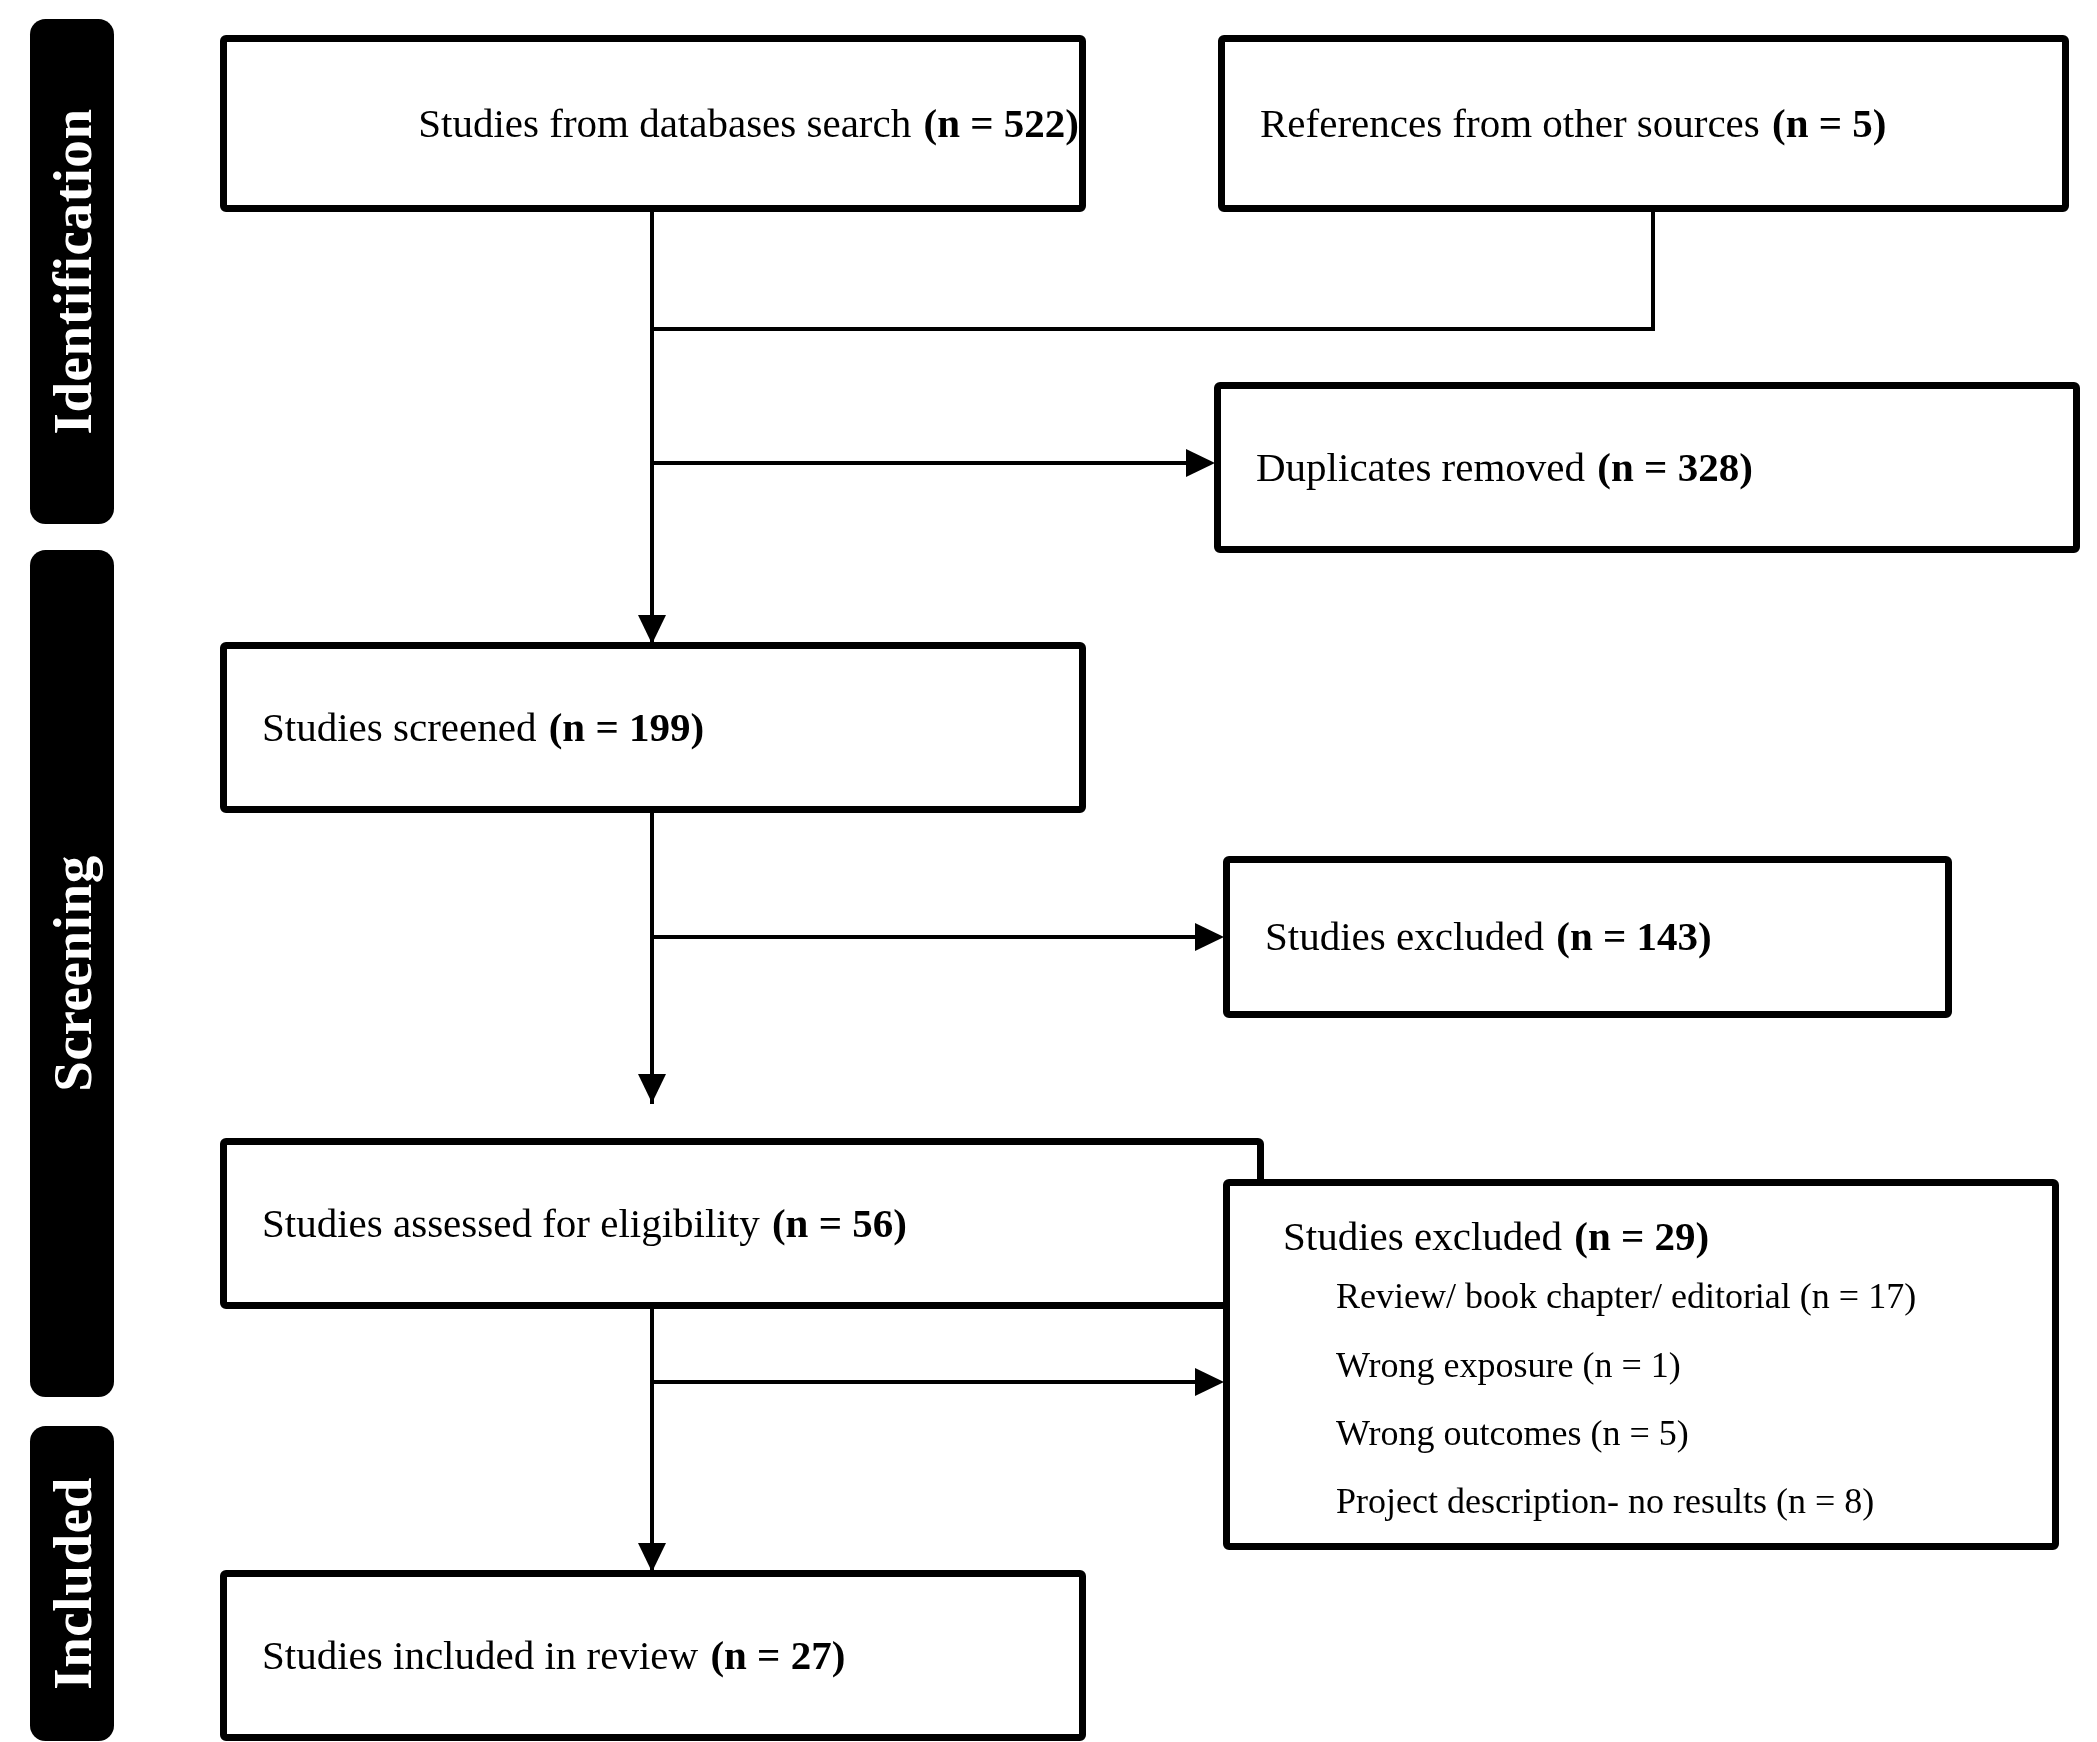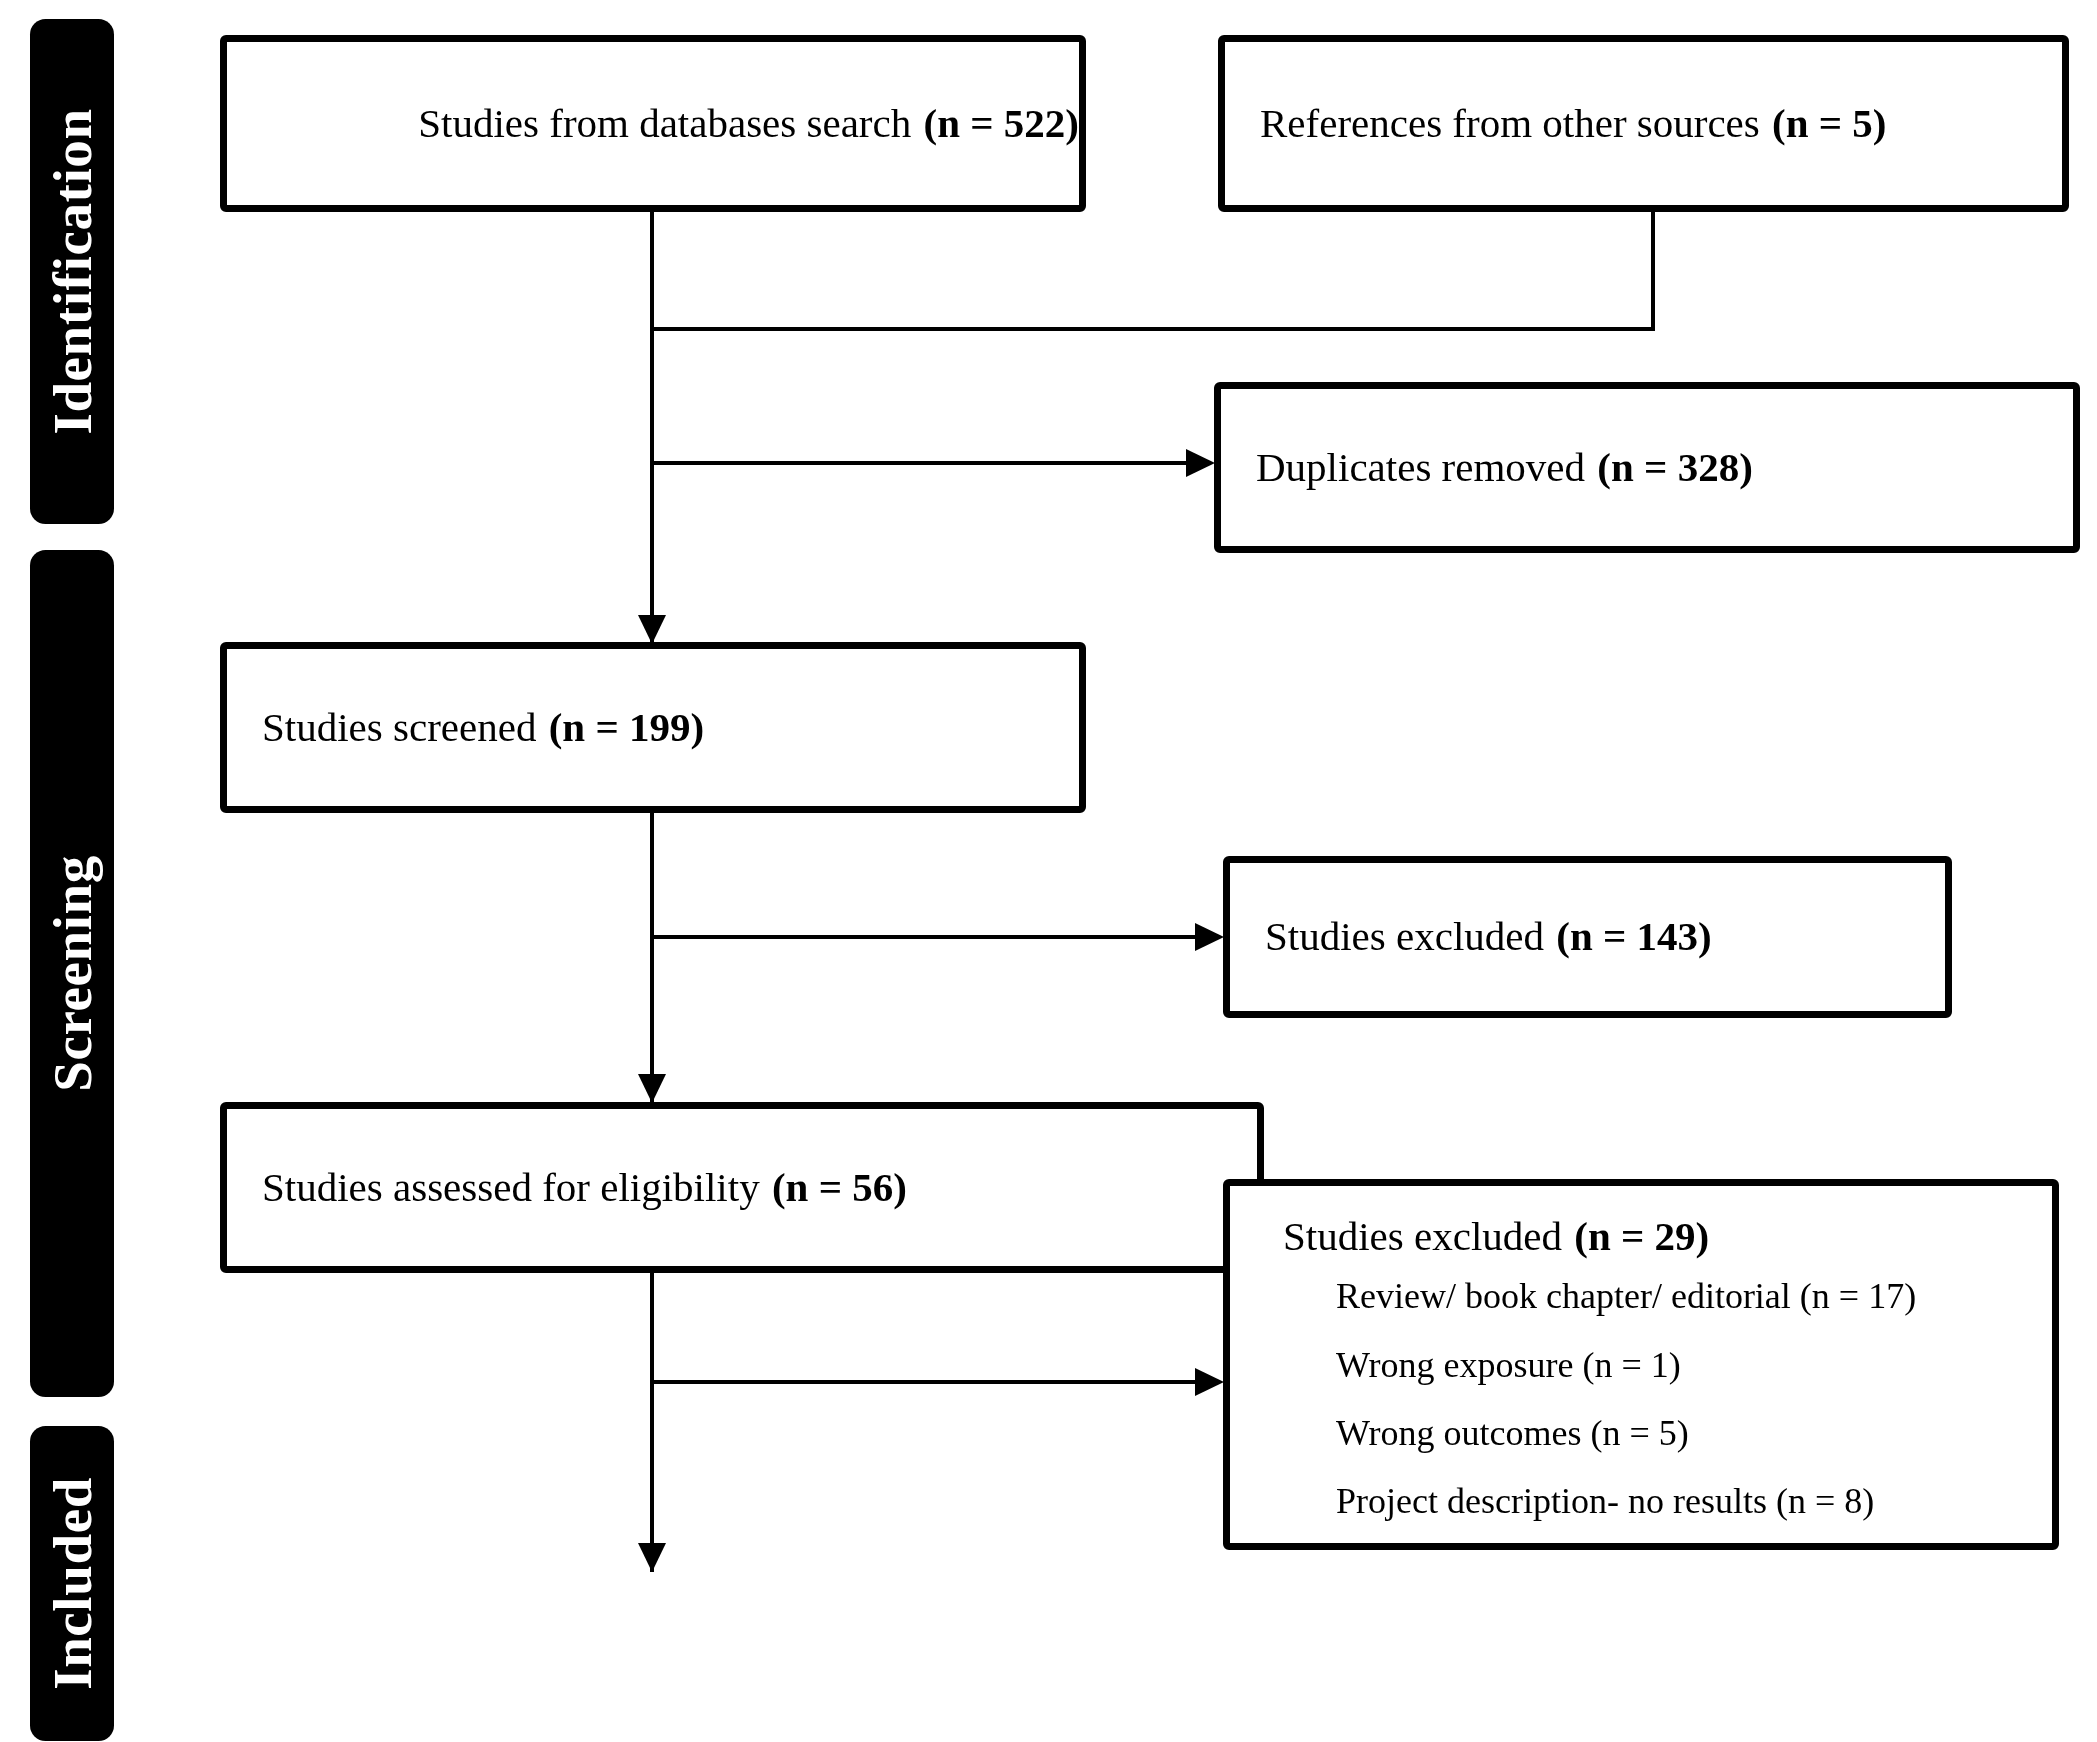--- a/index.html
+++ b/index.html
@@ -93,29 +93,32 @@
   </div>
 
   <div class="box" style="left:220px; top:642px; width:866px; height:171px;">
     <div class="box-text"><span>Studies screened</span><span class="count">(n = 199)</span></div>
   </div>
 
   <div class="box" style="left:1223px; top:856px; width:729px; height:162px;">
     <div class="box-text"><span>Studies excluded</span><span class="count">(n = 143)</span></div>
   </div>
 
-  <div class="box" style="left:220px; top:1102px; width:1044px; height:171px;">
+  <div class="box" style="left:220px; top:1138px; width:1044px; height:171px;">
     <div class="box-text"><span>Studies assessed for eligibility</span><span class="count">(n = 56)</span></div>
   </div>
 
   <div class="box box-multi" style="left:1223px; top:1179px; width:836px; height:371px;">
     <div class="box-header"><span>Studies excluded</span><span class="count">(n = 29)</span></div>
     <div class="reasons">
       <div class="reason">Review/ book chapter/ editorial (n = 17)</div>
       <div class="reason">Wrong exposure (n = 1)</div>
       <div class="reason">Wrong outcomes (n = 5)</div>
       <div class="reason">Project description- no results (n = 8)</div>
     </div>
   </div>
 
+  <div class="box" style="left:220px; top:1570px; width:866px; height:171px;">
+    <div class="box-text"><span>Studies included in review</span><span class="count">(n = 27)</span></div>
+  </div>
 
 </div>
 
 
 </body></html>

